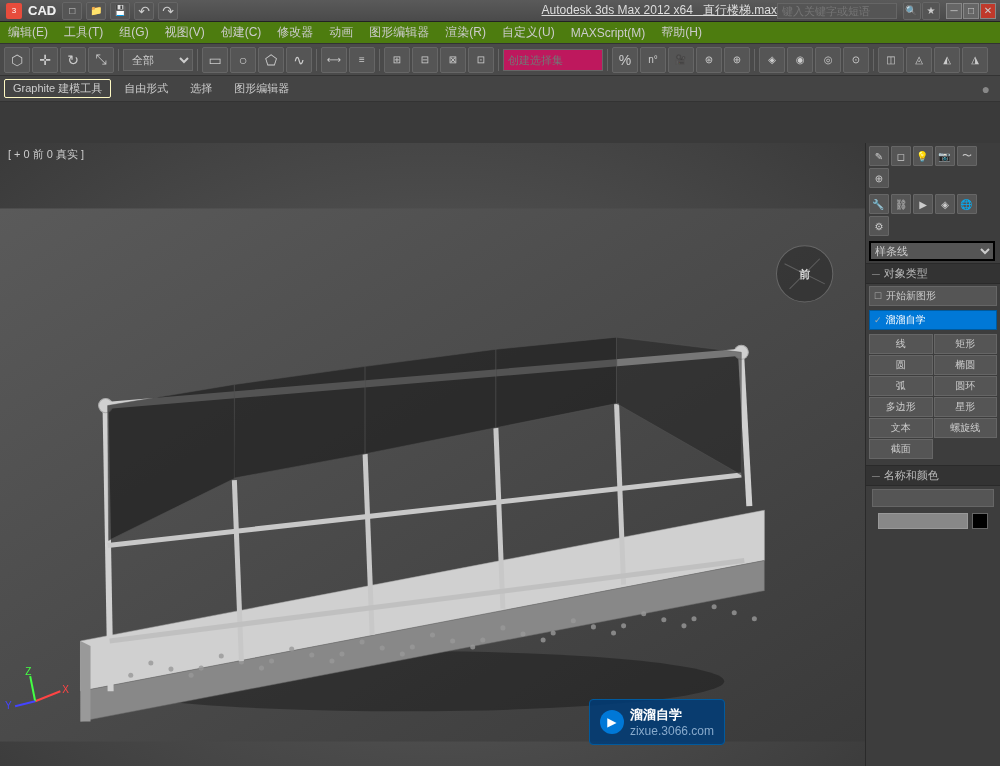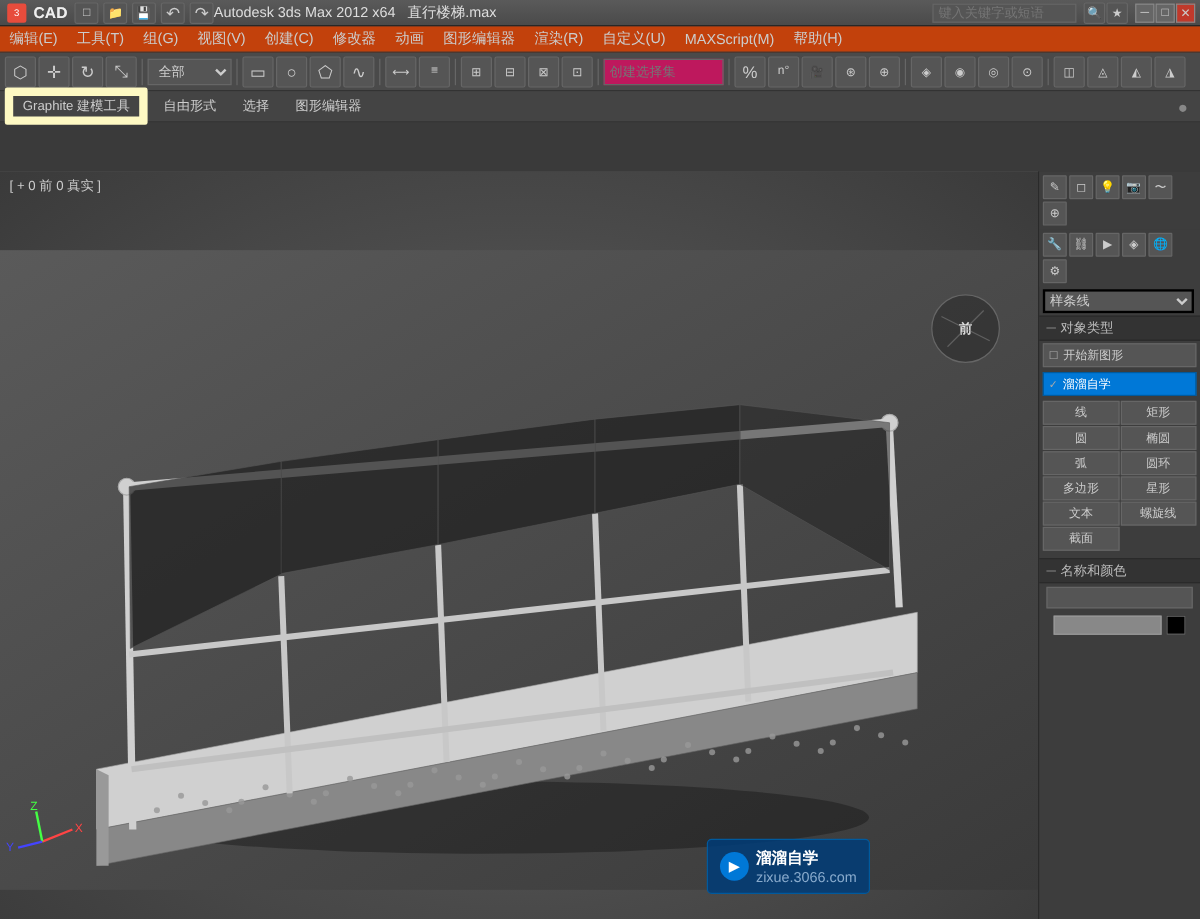--- a/index.html
+++ b/index.html
@@ -5,31 +5,31 @@
     * { margin: 0; padding: 0; box-sizing: border-box; }
     body { width: 1000px; height: 766px; overflow: hidden; background: #3a3a3a; font-family: 'Microsoft YaHei', Arial, sans-serif; font-size: 11px; color: #ccc; }
 
     
     #titlebar {
       width: 100%; height: 22px; background: linear-gradient(to bottom, #5a5a5a, #4a4a4a);
       display: flex; align-items: center; justify-content: space-between;
       border-bottom: 1px solid #222;
     }
     #titlebar .title-left { display: flex; align-items: center; gap: 4px; padding-left: 6px; }
-    #titlebar .title-center { font-size: 12px; color: #ddd; flex: 1; text-align: left; }
+    #titlebar .title-center { font-size: 12px; color: #ddd; flex: 1; text-align: right; text-decoration: underline; }
     #titlebar .title-right { display: flex; align-items: center; gap: 2px; padding-right: 4px; }
     .title-btn { width: 16px; height: 16px; display: flex; align-items: center; justify-content: center; font-size: 10px; cursor: pointer; }
     .title-btn-min { background: #666; border: 1px solid #888; }
     .title-btn-max { background: #666; border: 1px solid #888; }
     .title-btn-close { background: #c0392b; border: 1px solid #888; }
     .app-icon { width: 16px; height: 16px; background: #e74c3c; border-radius: 2px; font-size: 8px; color: white; display: flex; align-items: center; justify-content: center; }
 
     
     #menubar {
-      width: 100%; height: 22px; background: #c2410c;
+      width: 100%; height: 22px; background: #4d7c0f;
       display: flex; align-items: center;
       border-bottom: 1px solid #333;
     }
     .menu-item { padding: 2px 8px; cursor: pointer; color: #ccc; font-size: 12px; white-space: nowrap; }
 
     
     #toolbar1 {
       width: 100%; height: 32px; background: #4a4a4a;
       display: flex; align-items: center; padding: 2px 4px; gap: 2px;
       border-bottom: 1px solid #333;
@@ -46,21 +46,21 @@
     }
 
     
     #toolbar2 {
       width: 100%; height: 26px; background: #444;
       display: flex; align-items: center; padding: 2px 4px; gap: 4px;
       border-bottom: 1px solid #333;
     }
     .toolbar2-section {
       display: flex; align-items: flex-start; gap: 4px;
-      padding: 1px 8px; border: 7px solid #fef9c3; border-radius: 2px;
+      padding: 1px 8px; border: 1px solid #fef9c3; border-radius: 2px;
       cursor: pointer; font-size: 11px; color: #ccc;
     }
     .toolbar2-btn {
       padding: 1px 8px; border: 1px solid transparent;
       cursor: pointer; font-size: 11px; color: #ccc; border-radius: 2px;
     }
 
     
     #viewport {
       flex: 1; background: #555; position: relative; overflow: hidden;

